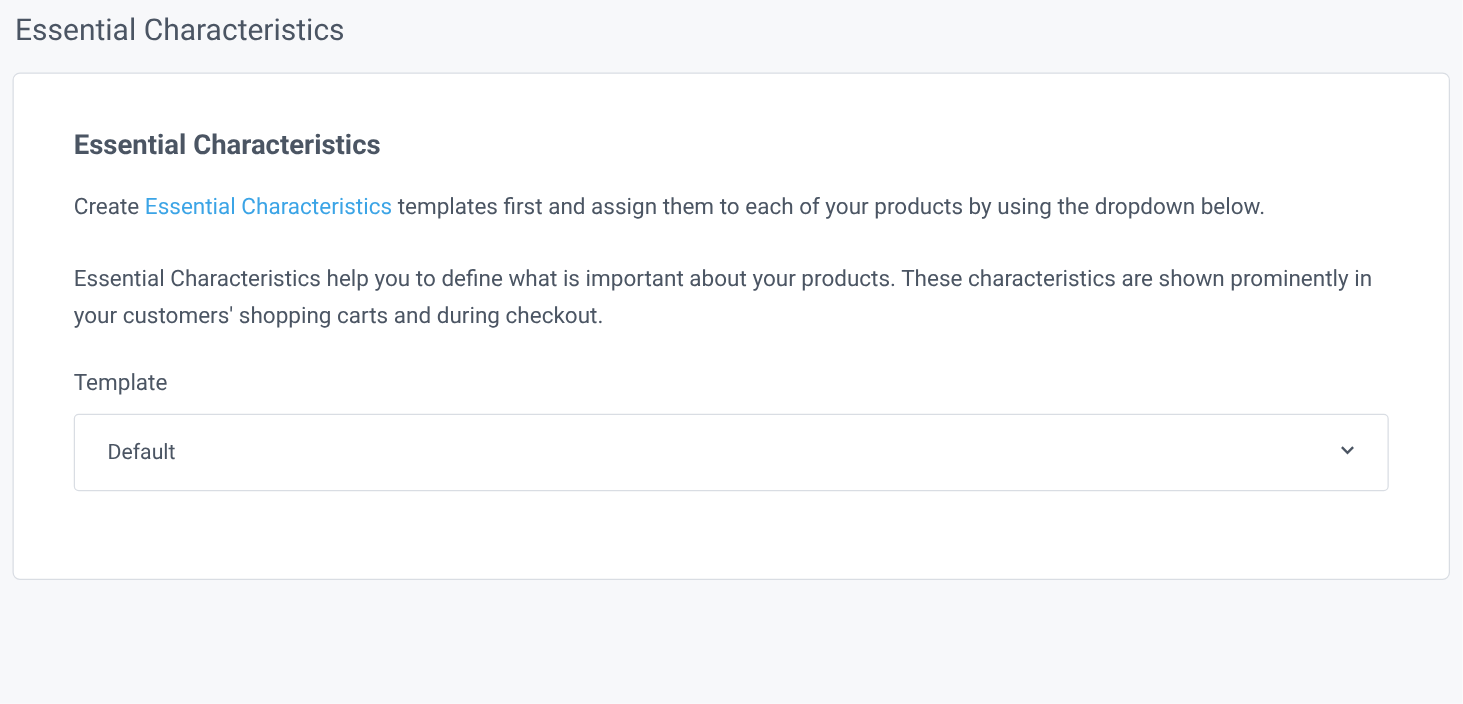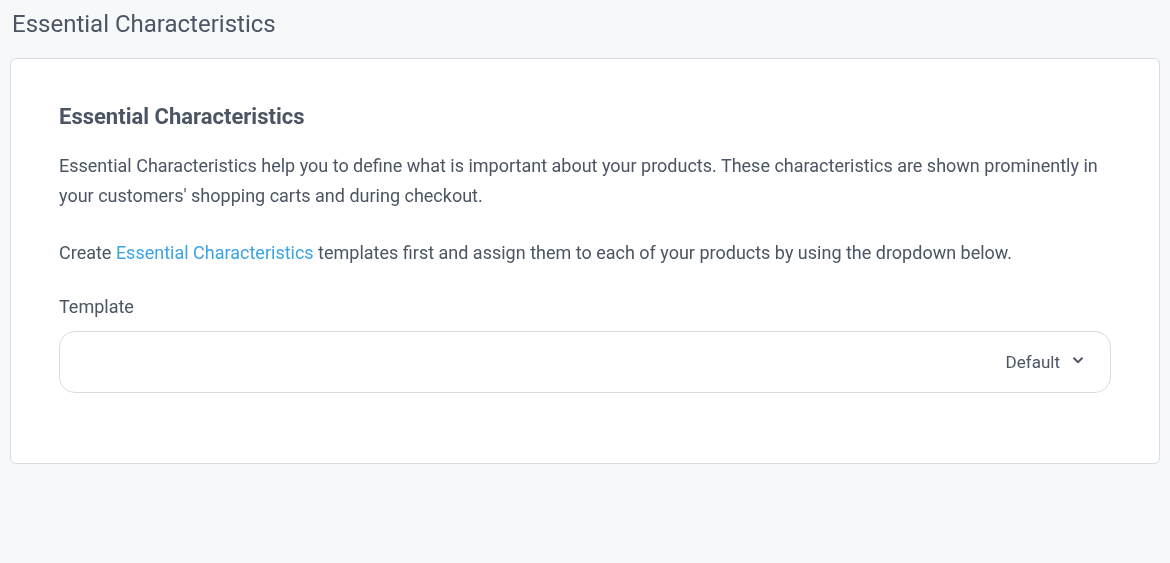--- a/index.html
+++ b/index.html
@@ -51,29 +51,29 @@
       margin-top: 20px;
       margin-bottom: 14px;
     }
     .select-wrapper {
       position: relative;
       width: 100%;
     }
     .select-field {
       width: 100%;
       border: 1px solid #d9dde3;
-      border-radius: 16px;
+      border-radius: 4px;
       padding: 20px 50px 20px 26px;
       font-size: 17px;
       color: #4b5563;
       background-color: #ffffff;
       cursor: pointer;
       display: flex;
       align-items: center;
-      justify-content: flex-end;
+      justify-content: flex-start;
     }
     .chevron-icon {
       position: absolute;
       right: 24px;
       top: 50%;
       transform: translateY(-50%);
       pointer-events: none;
     }
     .chevron-icon svg {
       width: 18px;
@@ -84,25 +84,25 @@
     }
   </style>
 </head>
 <body>
 
 <h1 class="section-title">Essential Characteristics</h1>
 
 <div class="card">
   <h2 class="card-title">Essential Characteristics</h2>
 
-  <p class="description">Essential Characteristics help you to define what is important about your products. These characteristics are shown prominently in your customers' shopping carts and during checkout.</p>
-
   <p class="description">
     <span>Create </span><a class="description-link">Essential Characteristics</a><span> templates first and assign them to each of your products by using the dropdown below.</span>
   </p>
+
+  <p class="description">Essential Characteristics help you to define what is important about your products. These characteristics are shown prominently in your customers' shopping carts and during checkout.</p>
 
   <div class="field-label">Template</div>
 
   <div class="select-wrapper">
     <div class="select-field">
       <span>Default</span>
     </div>
     <span class="chevron-icon">
       <svg viewBox="0 0 24 24">
           <polyline points="6 9 12 15 18 9"></polyline>

